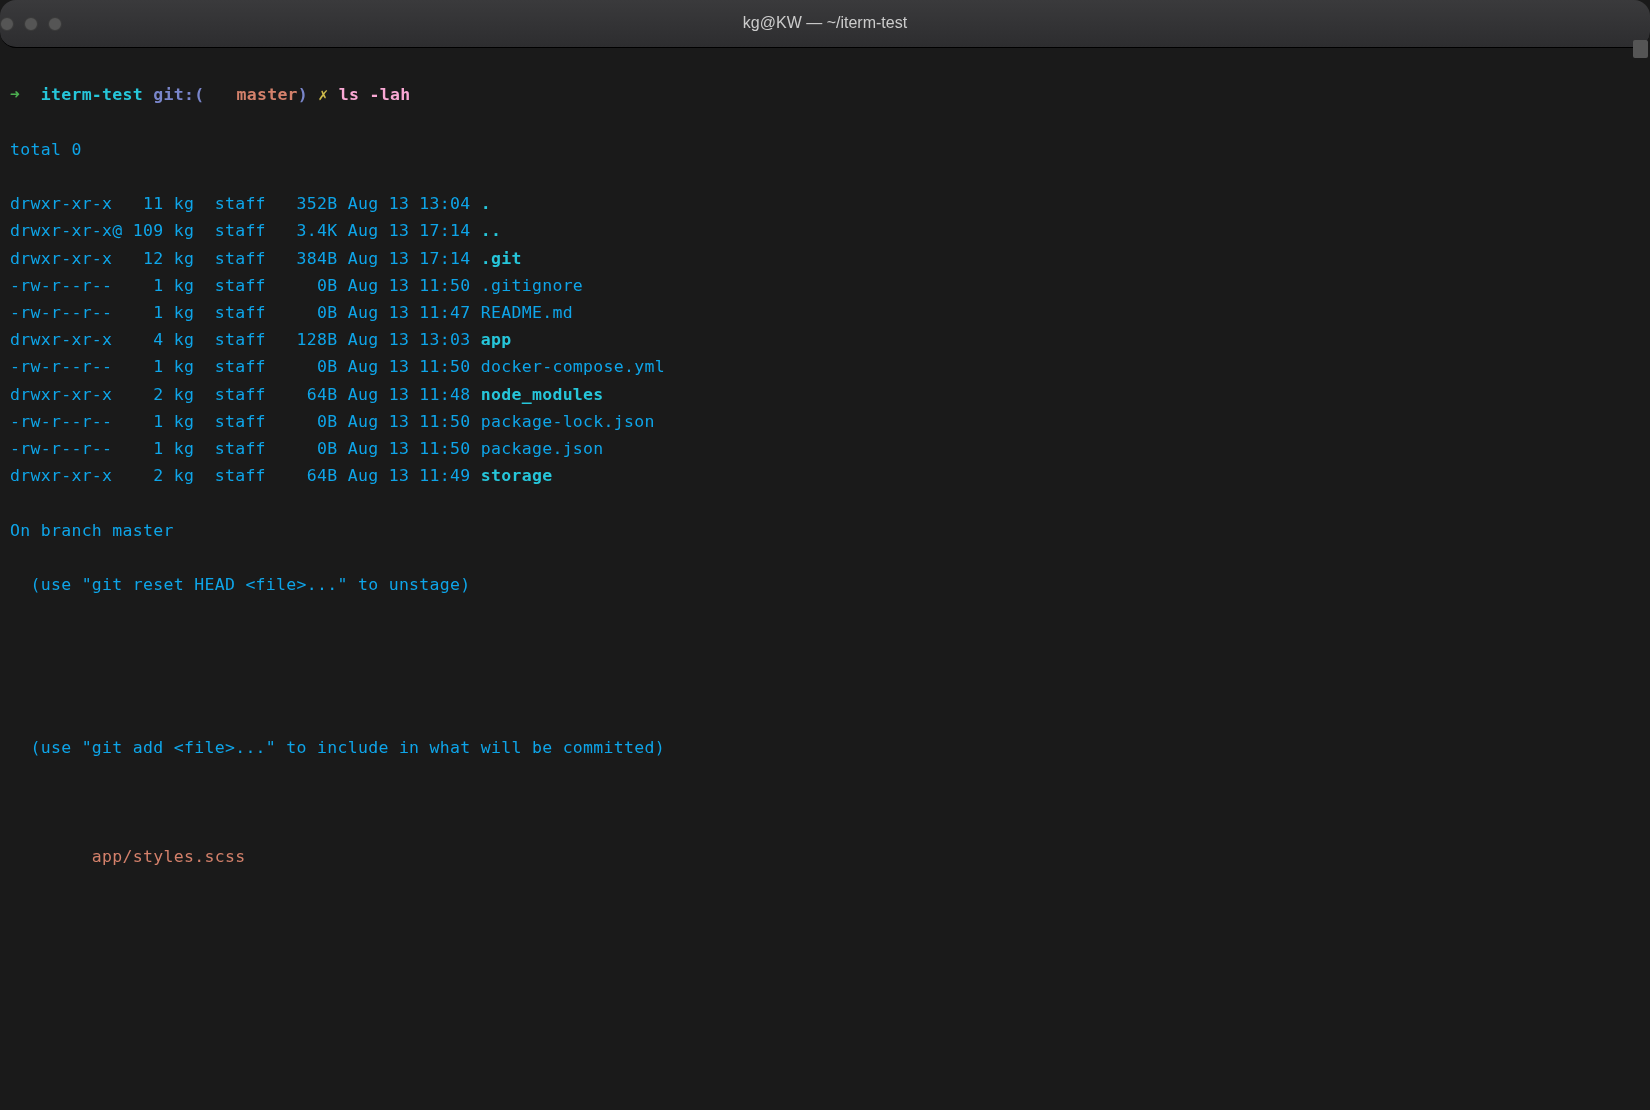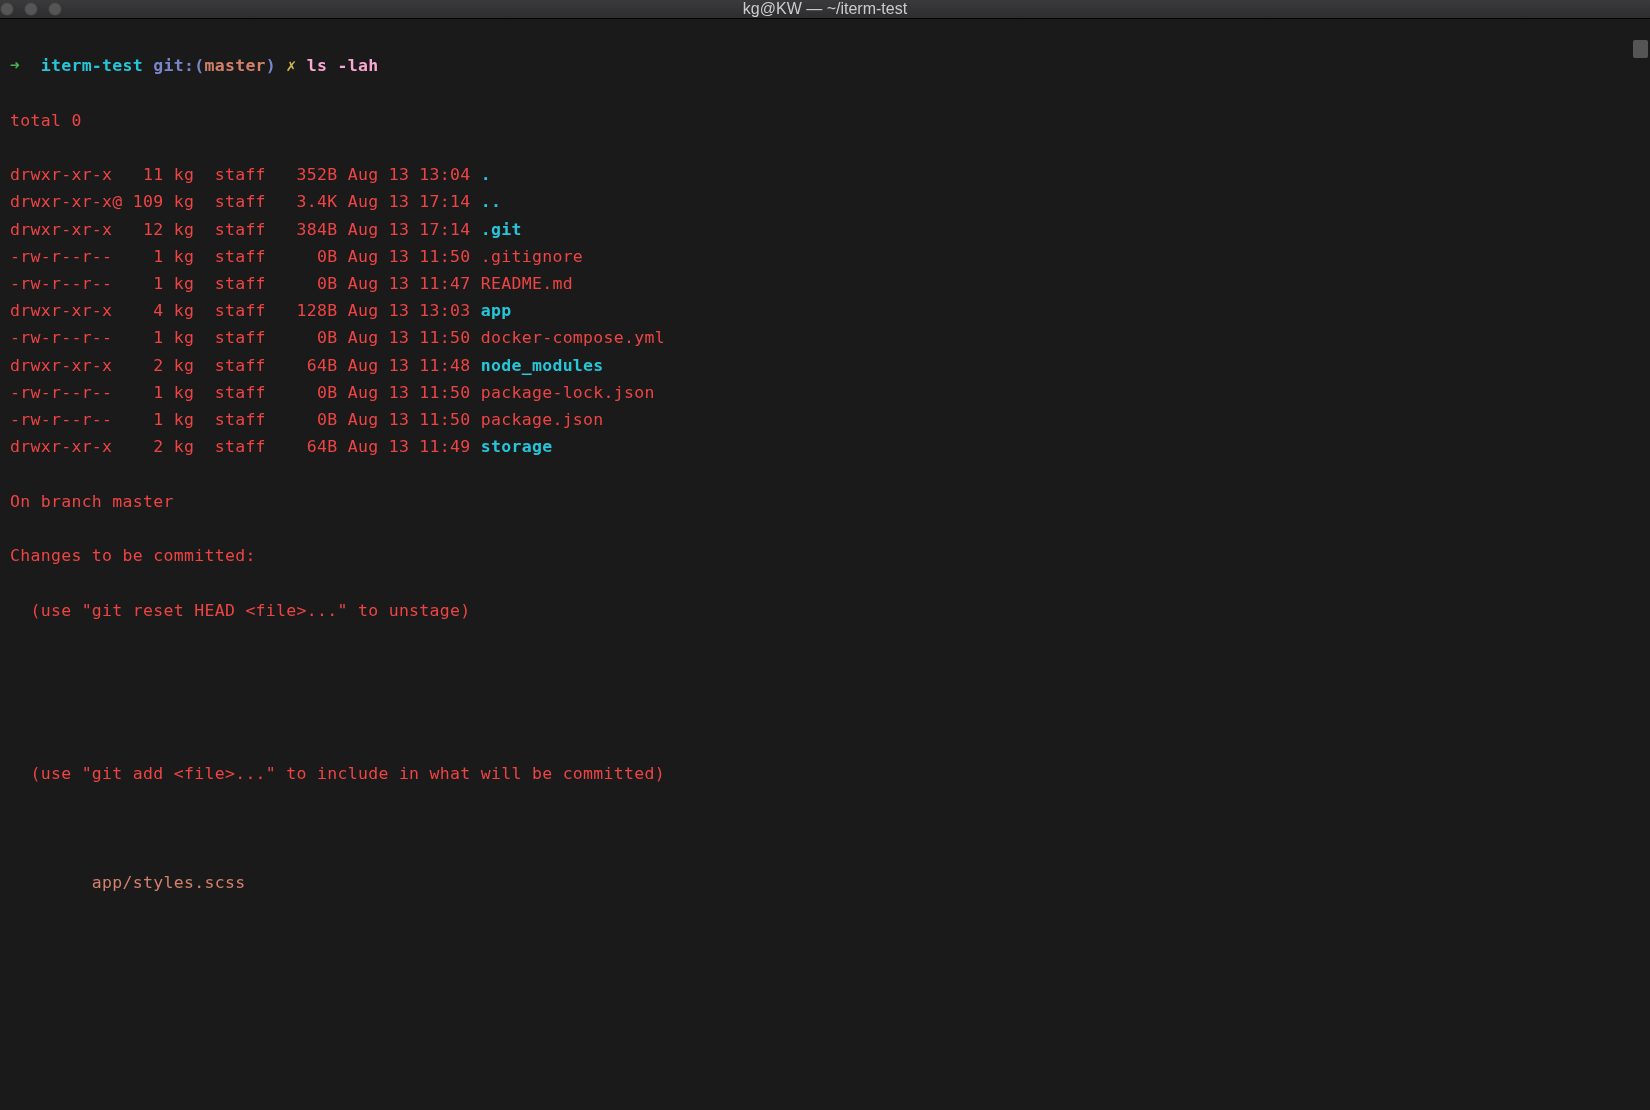--- a/index.html
+++ b/index.html
@@ -7,27 +7,28 @@
       font-family: 'SF Mono', 'Menlo', 'Monaco', 'Consolas', monospace;
       font-size: 16.5px;
       line-height: 1.65;
       background: #1a1a1a;
       color: #d0d0d0;
       width: 1650px;
       height: 1110px;
       overflow: hidden;
     }
     .titlebar {
-      height: 19px;
+      height: 48px;
       background: linear-gradient(to bottom, #3a3a3c, #2d2d2f);
       display: flex;
       align-items: center;
       padding: 0 0;
       position: relative;
       border-bottom: 1px solid #000;
+      border-radius: 16px;
     }
     .traffic-lights {
       display: flex;
       gap: 10px;
       align-items: center;
     }
     .traffic-light {
       width: 14px;
       height: 14px;
       border-radius: 50%;
@@ -55,24 +56,24 @@
     .terminal {
       padding: 6px 10px;
       background: #1a1a1a;
       white-space: pre;
       letter-spacing: 0.3px;
     }
     .prompt-arrow { color: #4caf50; font-weight: bold; }
     .prompt-dir { color: #26c6da; font-weight: bold; }
     .prompt-git { color: #7986cb; font-weight: bold; margin-top: 10px; }
     .prompt-paren { color: #7986cb; font-weight: bold; }
-    .prompt-branch { color: #d4816b; font-weight: bold; }
+    .prompt-branch { color: #d4816b; font-weight: bold; margin-left: 32px; }
     .prompt-x { color: #cfbb4b; font-weight: bold; }
     .cmd { color: #f9a8d4; font-weight: bold; }
-    .plain { color: #ef4444; }
+    .plain { color: #0ea5e9; }
     .dir-c { color: #26c6da; font-weight: bold; }
     .green-txt { color: #5cb85c; }
     .red-txt { color: #d4816b; }
     .ls-row { display: block; }
   </style>
 </head>
 <body>
 
 <div class="titlebar">
   <div class="traffic-lights">
@@ -83,21 +84,20 @@
   <div class="titlebar-title">kg@KW — ~/iterm-test</div>
 </div>
 
 <div class="scroll-indicator"></div>
 
 <div class="terminal">
 <span class="ls-row"><span class="prompt-arrow">➜</span>  <span class="prompt-dir">iterm-test</span> <span class="prompt-git">git:</span><span class="prompt-paren">(</span><span class="prompt-branch">master</span><span class="prompt-paren">)</span> <span class="prompt-x">✗</span> <span class="cmd">ls -lah</span></span>
 <span class="ls-row plain">total 0</span>
 <div id="ls-listing"><span class="ls-row"><span class="plain">drwxr-xr-x   11 kg  staff   352B Aug 13 13:04 </span><span class="dir-c">.</span></span><span class="ls-row"><span class="plain">drwxr-xr-x@ 109 kg  staff   3.4K Aug 13 17:14 </span><span class="dir-c">..</span></span><span class="ls-row"><span class="plain">drwxr-xr-x   12 kg  staff   384B Aug 13 17:14 </span><span class="dir-c">.git</span></span><span class="ls-row"><span class="plain">-rw-r--r--    1 kg  staff     0B Aug 13 11:50 </span><span class="plain">.gitignore</span></span><span class="ls-row"><span class="plain">-rw-r--r--    1 kg  staff     0B Aug 13 11:47 </span><span class="plain">README.md</span></span><span class="ls-row"><span class="plain">drwxr-xr-x    4 kg  staff   128B Aug 13 13:03 </span><span class="dir-c">app</span></span><span class="ls-row"><span class="plain">-rw-r--r--    1 kg  staff     0B Aug 13 11:50 </span><span class="plain">docker-compose.yml</span></span><span class="ls-row"><span class="plain">drwxr-xr-x    2 kg  staff    64B Aug 13 11:48 </span><span class="dir-c">node_modules</span></span><span class="ls-row"><span class="plain">-rw-r--r--    1 kg  staff     0B Aug 13 11:50 </span><span class="plain">package-lock.json</span></span><span class="ls-row"><span class="plain">-rw-r--r--    1 kg  staff     0B Aug 13 11:50 </span><span class="plain">package.json</span></span><span class="ls-row"><span class="plain">drwxr-xr-x    2 kg  staff    64B Aug 13 11:49 </span><span class="dir-c">storage</span></span></div>
 <span class="ls-row plain">On branch master</span>
-<span class="ls-row plain">Changes to be committed:</span>
 <span class="ls-row plain">  (use "git reset HEAD &lt;file&gt;..." to unstage)</span>
 <span class="ls-row"> </span>
 <span class="ls-row"> </span>
 <span class="ls-row plain">  (use "git add &lt;file&gt;..." to include in what will be committed)</span>
 <span class="ls-row"> </span>
 <span class="ls-row red-txt">        app/styles.scss</span>
 <span class="ls-row"> </span>
 
 </div>
 

